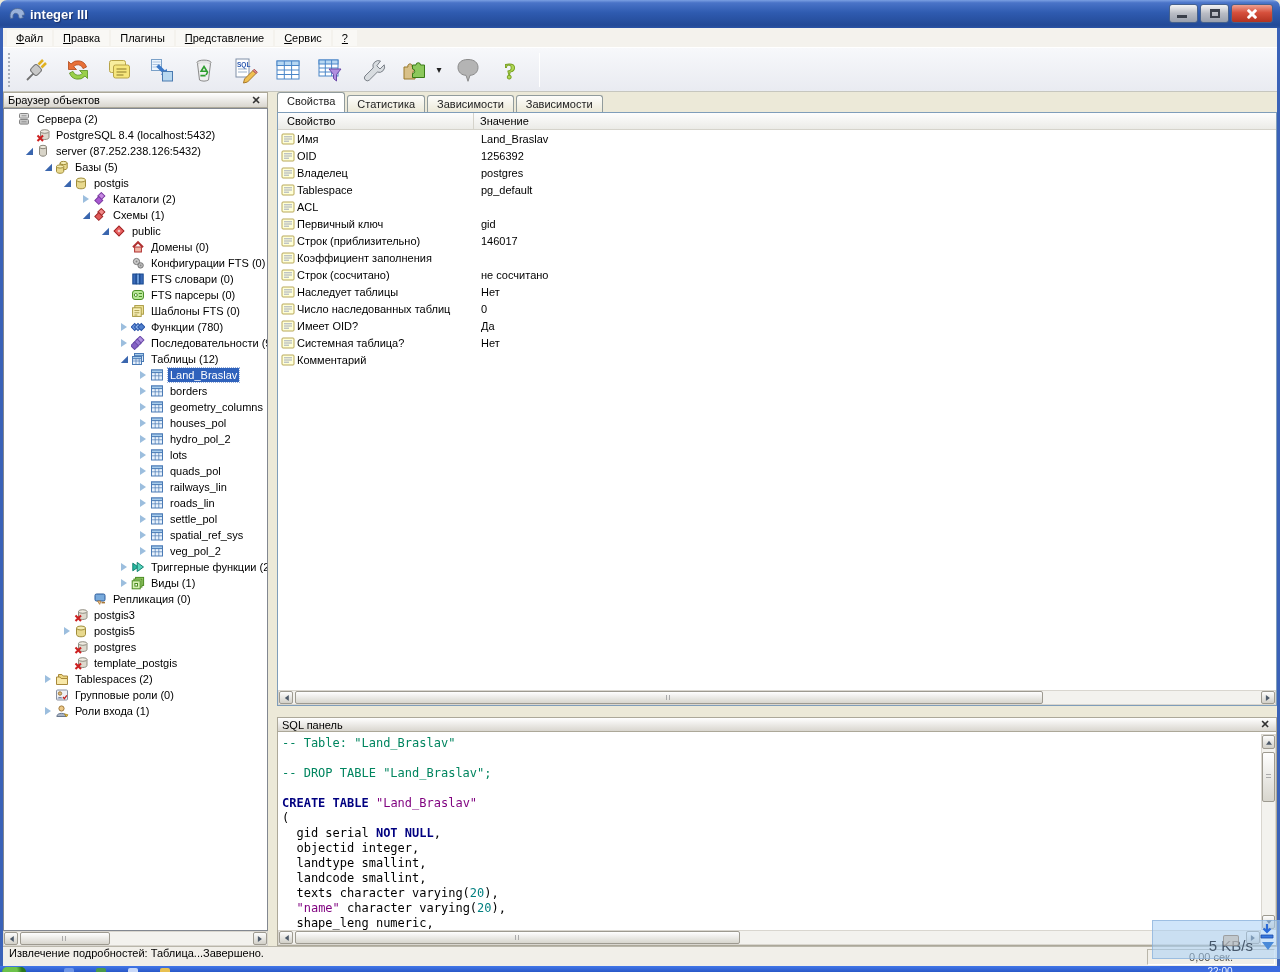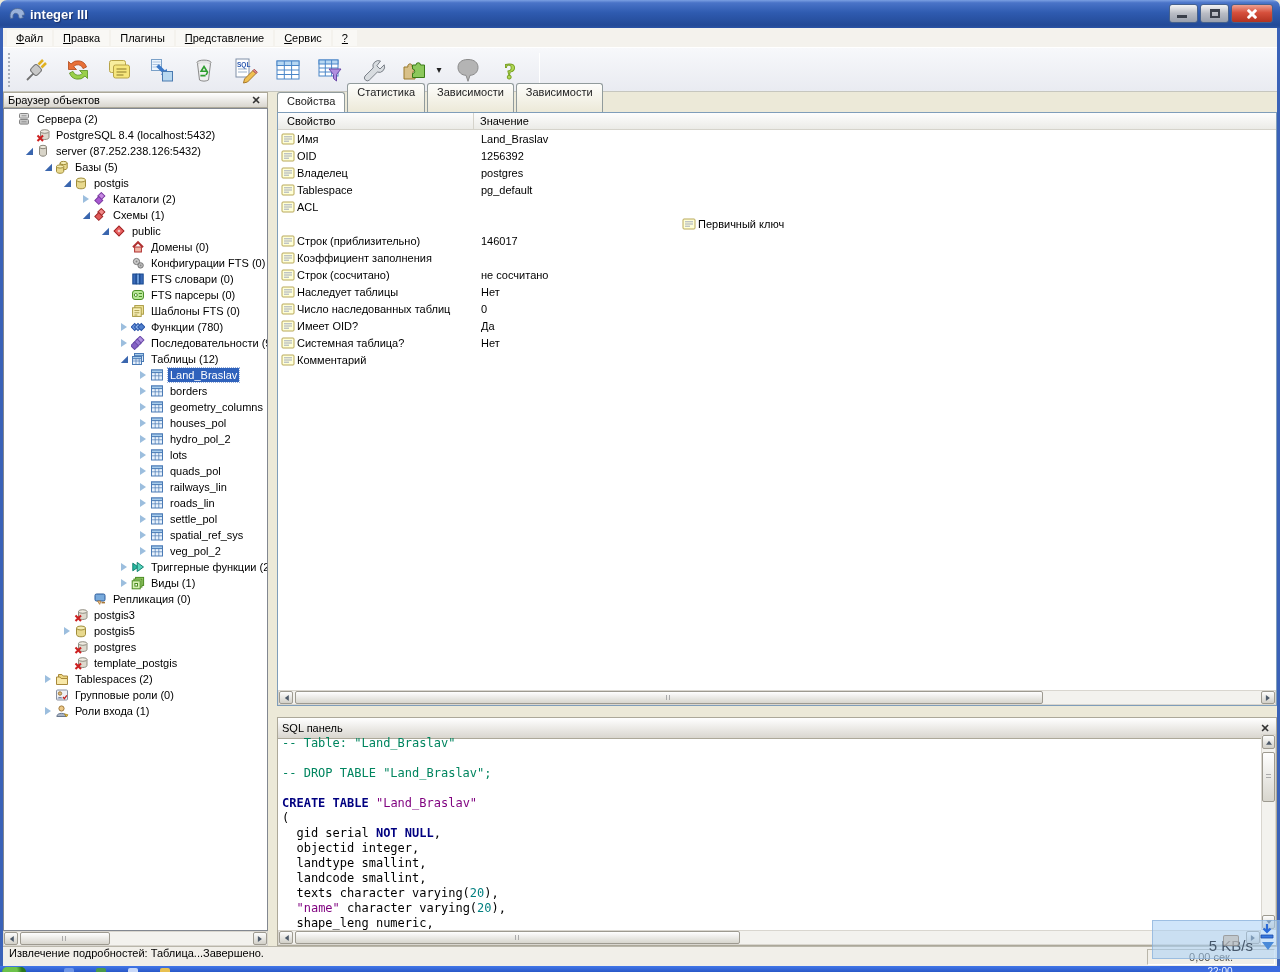--- a/index.html
+++ b/index.html
@@ -61,35 +61,35 @@
   .tr-icon svg { display:block; }
   .tree-label { padding:0 2px; line-height:14px; }
   .tree-label.selected { background:#2f62bc; color:#fff; outline:1px dotted #9ab0d8; }
 
   
   .splitter-v { position:absolute; left:268px; top:92px; width:9px; height:854px; background:#ece9d8; }
   .splitter-h { position:absolute; left:277px; top:706px; width:1000px; height:11px; background:#ece9d8; }
 
   
   .tabbar { position:absolute; left:277px; top:92px; width:1000px; height:20px; display:flex; align-items:flex-end; }
-  .tab { height:29px; padding:2px 9px 0; font-size:11px; background:linear-gradient(#fdfdfb,#ece9d8);
+  .tab { height:17px; padding:2px 9px 0; font-size:11px; background:linear-gradient(#fdfdfb,#ece9d8);
     border:1px solid #919b9c; border-bottom:none; border-radius:3px 3px 0 0; margin-right:2px; color:#222; }
   .tab.active { height:20px; background:#fff; position:relative; z-index:2; }
   .props-panel { position:absolute; left:277px; top:112px; width:1000px; height:594px; background:#fff; border:1px solid #7f9db9; }
   .props-header { height:17px; display:flex; background:linear-gradient(#fdfdfd,#ebebe7); border-bottom:1px solid #d5d3cb; font-size:11px; }
   .ph-col1 { width:196px; padding:2px 0 0 9px; border-right:1px solid #d5d3cb; }
   .ph-col2 { flex:1; padding:2px 0 0 6px; }
-  .prop-row { height:17px; display:flex; align-items:center;justify-content:center; }
+  .prop-row { height:17px; display:flex; align-items:center; }
   .pr-name { width:196px; display:flex; align-items:center; gap:2px; padding-left:3px; overflow:hidden; }
   .pr-icon { flex:none; width:14px; height:14px; }
   .pr-value { flex:1; padding-left:7px; }
 
   
   .sql-panel { position:absolute; left:277px; top:717px; width:1000px; height:229px; background:#fff; border:1px solid #aca899; }
-  .sql-header { height:21px; background:linear-gradient(#ffffff,#d9d6cf); border-bottom:1px solid #aca899;
+  .sql-header { height:14px; background:linear-gradient(#ffffff,#d9d6cf); border-bottom:1px solid #aca899;
     display:flex; align-items:center; padding:0 4px; }
   .sql-header .ph-title { flex:1; }
   .sql-content { position:absolute; left:1px; top:16px; right:16px; bottom:15px; overflow:hidden;
     font-family:"DejaVu Sans Mono","Liberation Mono",monospace; font-size:12px; line-height:15px; padding:2px 2px 0 3px; }
   .sql-line { white-space:pre; height:15px; }
   .c-comment { color:#00855f; }
   .c-keyword { color:#000080; font-weight:bold; }
   .c-string  { color:#7f007f; }
   .c-number  { color:#007f7f; }
   .c-plain   { color:#000; }
@@ -871,20 +871,21 @@
         <div class="pr-value"></div>
       </div>
       <div class="prop-row">
         <div class="pr-name">
           <span class="pr-icon"><svg width="14" height="14" viewBox="0 0 14 14" xmlns="http://www.w3.org/2000/svg">
               <rect x="1" y="2" width="12" height="10" rx="1" fill="#ffffd8" stroke="#b8a858"></rect>
               <path d="M3 4.8 h8 M3 7 h8 M3 9.2 h5" stroke="#98a0b8" stroke-width="0.9"></path>
             </svg></span>
           <span>Первичный ключ</span>
         </div>
+        <div class="pr-value">gid</div>
       </div>
       <div class="prop-row">
         <div class="pr-name">
           <span class="pr-icon"><svg width="14" height="14" viewBox="0 0 14 14" xmlns="http://www.w3.org/2000/svg">
               <rect x="1" y="2" width="12" height="10" rx="1" fill="#ffffd8" stroke="#b8a858"></rect>
               <path d="M3 4.8 h8 M3 7 h8 M3 9.2 h5" stroke="#98a0b8" stroke-width="0.9"></path>
             </svg></span>
           <span>Строк (приблизительно)</span>
         </div>
         <div class="pr-value">146017</div>

